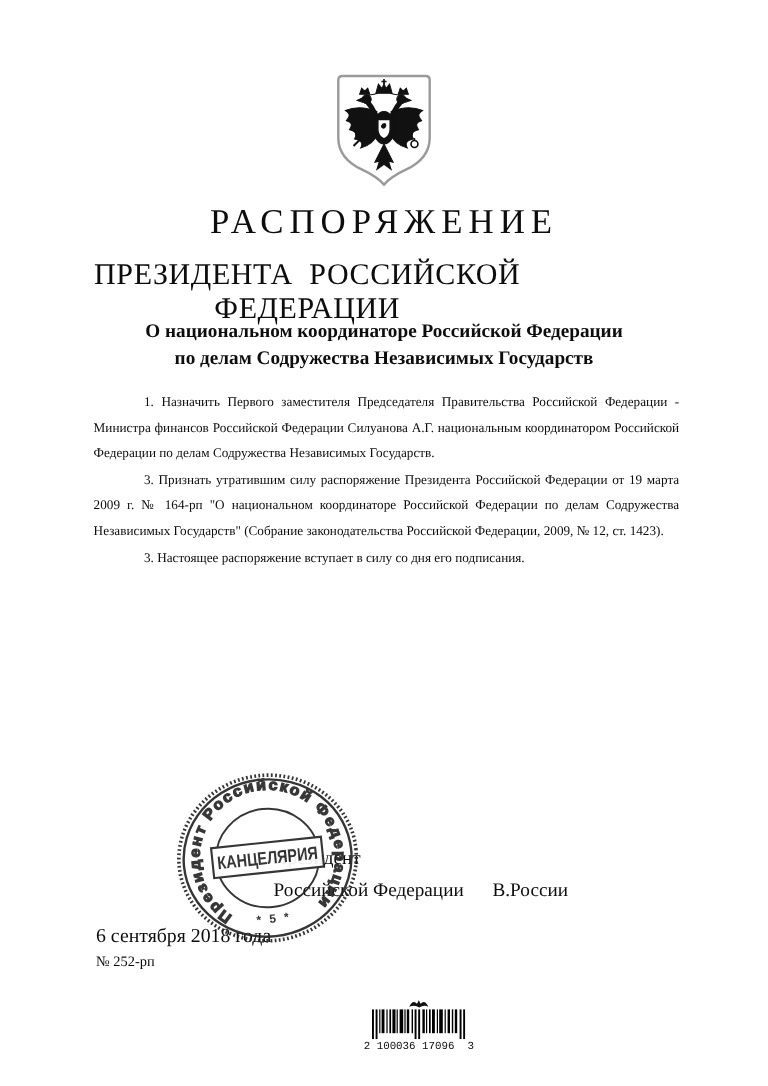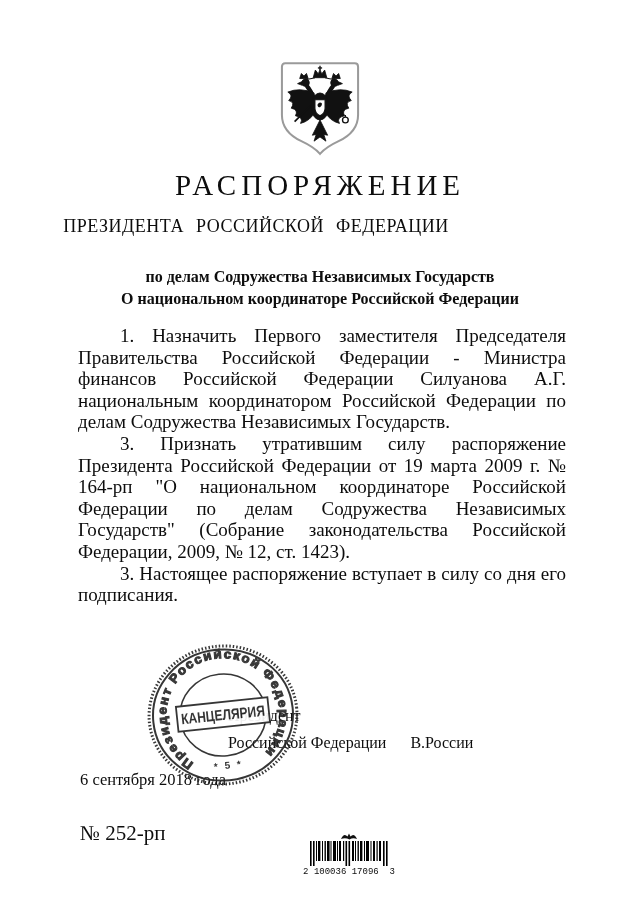--- a/index.html
+++ b/index.html
@@ -19,46 +19,46 @@
     overflow:hidden;
   }
   .arms{position:absolute;left:276px;top:57px;width:88px;height:104px;}
   .doc-type{
     position:absolute;left:0;top:169px;width:640px;
     text-align:center;font-size:29px;font-weight:normal;
     letter-spacing:5px;margin:0;
   }
   .authority{
     position:absolute;left:0;top:216px;width:512px;
-    text-align:center;font-size:18px;font-weight:normal;
+    text-align:center;font-size:25px;font-weight:normal;
     word-spacing:7px;letter-spacing:0.5px;margin:0;
   }
   .subject{
     position:absolute;left:0;top:266px;width:640px;
     text-align:center;font-weight:bold;font-size:16px;line-height:22px;
   }
   .body-text{
     position:absolute;left:78px;top:325px;width:488px;
-    font-size:19px;line-height:21.6px;
+    font-size:11px;line-height:21.6px;
   }
   .body-text p{
     margin:0;text-indent:42px;text-align:justify;
   }
   .sig{
     position:absolute;left:228px;top:702px;
     display:flex;align-items:flex-end;gap:24px;
     font-size:16px;line-height:27px;
   }
   .sig-title{text-align:left;}
   .stamp{
     position:absolute;left:144px;top:642px;width:158px;height:148px;
     z-index:3;opacity:0.92;
   }
   .date-line{position:absolute;left:80px;top:770px;font-size:16.5px;}
-  .number-line{position:absolute;left:80px;top:821px;font-size:21px;}
+  .number-line{position:absolute;left:80px;top:794px;font-size:12px;}
   .barcode-block{
     position:absolute;left:306px;top:831px;width:86px;
     display:flex;flex-direction:column;align-items:center;
   }
   .barcode-digits{
     font-family:"Liberation Mono","DejaVu Sans Mono",monospace;
     font-size:9px;letter-spacing:0px;margin-top:1px;white-space:pre;
   }
   
   .stamp text, .stamp textPath{
@@ -112,22 +112,22 @@
         <path d="M46,48 L58,48 L58,58 Q58,64 52,67 Q46,64 46,58 Z" fill="#fff" stroke-width="1.3"></path>
         <path d="M49,54 Q51,50 54,52 Q55,55 52,57 Q49,57 49,54 Z" fill="#111" stroke="none"></path>
       </g>
     </svg>
   </div>
 
   <h1 class="doc-type">РАСПОРЯЖЕНИЕ</h1>
   <h2 class="authority">ПРЕЗИДЕНТА  РОССИЙСКОЙ  ФЕДЕРАЦИИ</h2>
 
   <div class="subject">
+    <div>О национальном координаторе Российской Федерации</div>
     <div>по делам Содружества Независимых Государств</div>
-    <div>О национальном координаторе Российской Федерации</div>
   </div>
 
   <div class="body-text">
     <p>1. Назначить Первого заместителя Председателя Правительства Российской Федерации - Министра финансов Российской Федерации Силуанова А.Г. национальным координатором Российской Федерации по делам Содружества Независимых Государств.</p>
     <p>3. Признать утратившим силу распоряжение Президента Российской Федерации от 19 марта 2009 г. № 164-рп "О национальном координаторе Российской Федерации по делам Содружества Независимых Государств" (Собрание законодательства Российской Федерации, 2009, № 12, ст. 1423).</p>
     <p>3. Настоящее распоряжение вступает в силу со дня его подписания.</p>
   </div>
 
   <div class="sig">
     <div class="sig-title">

